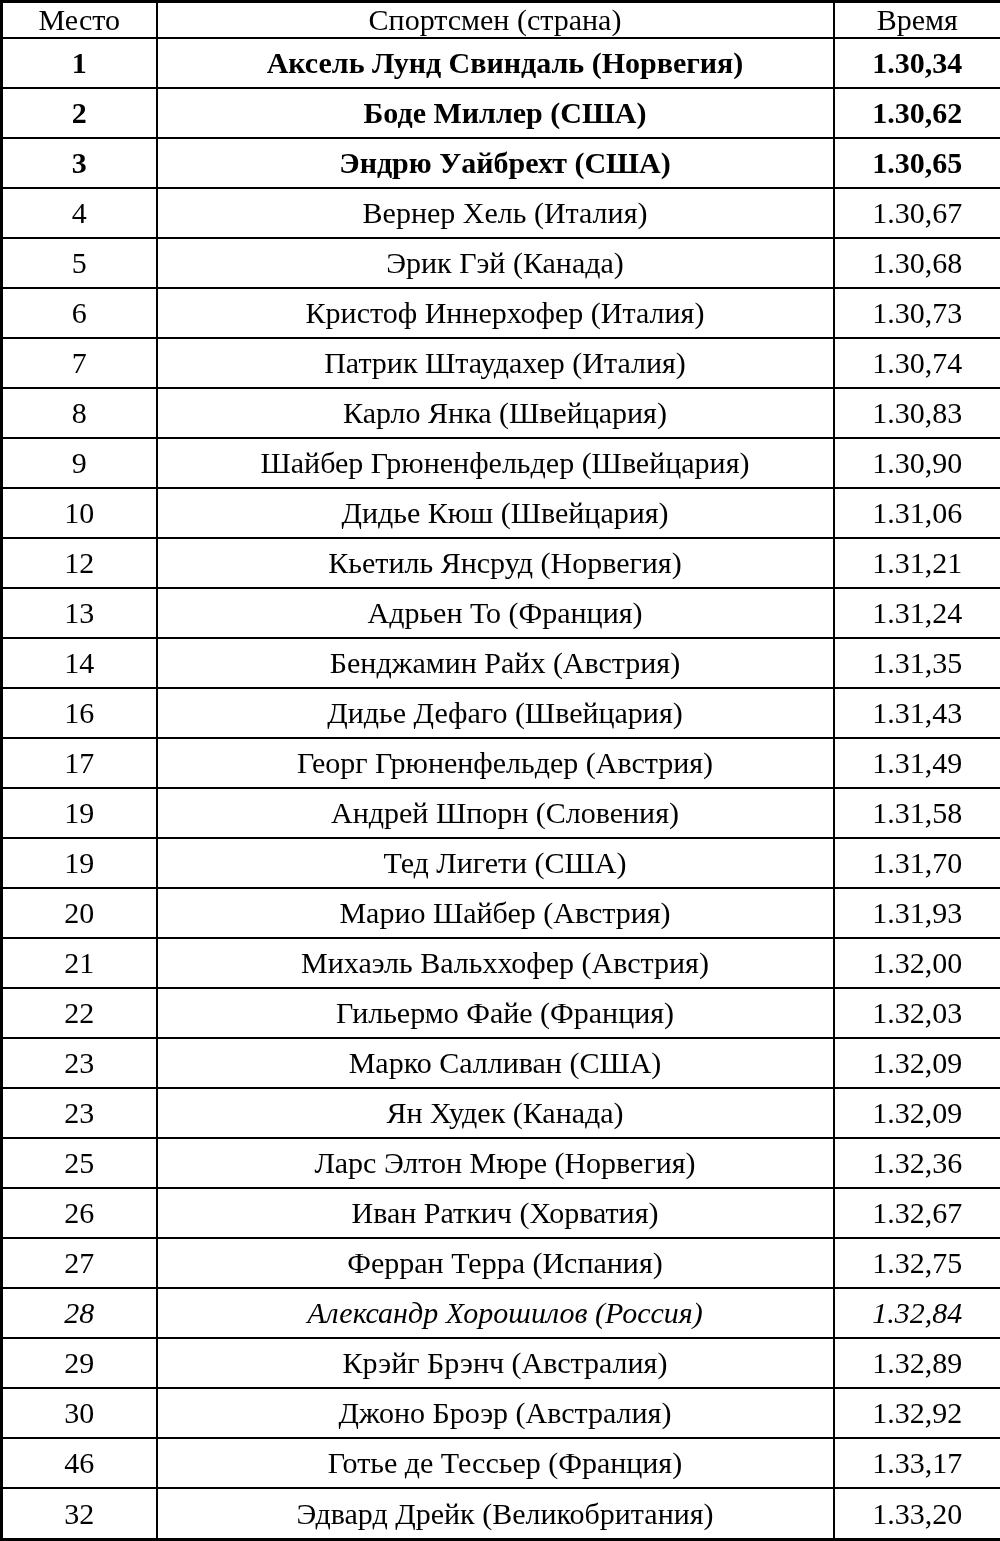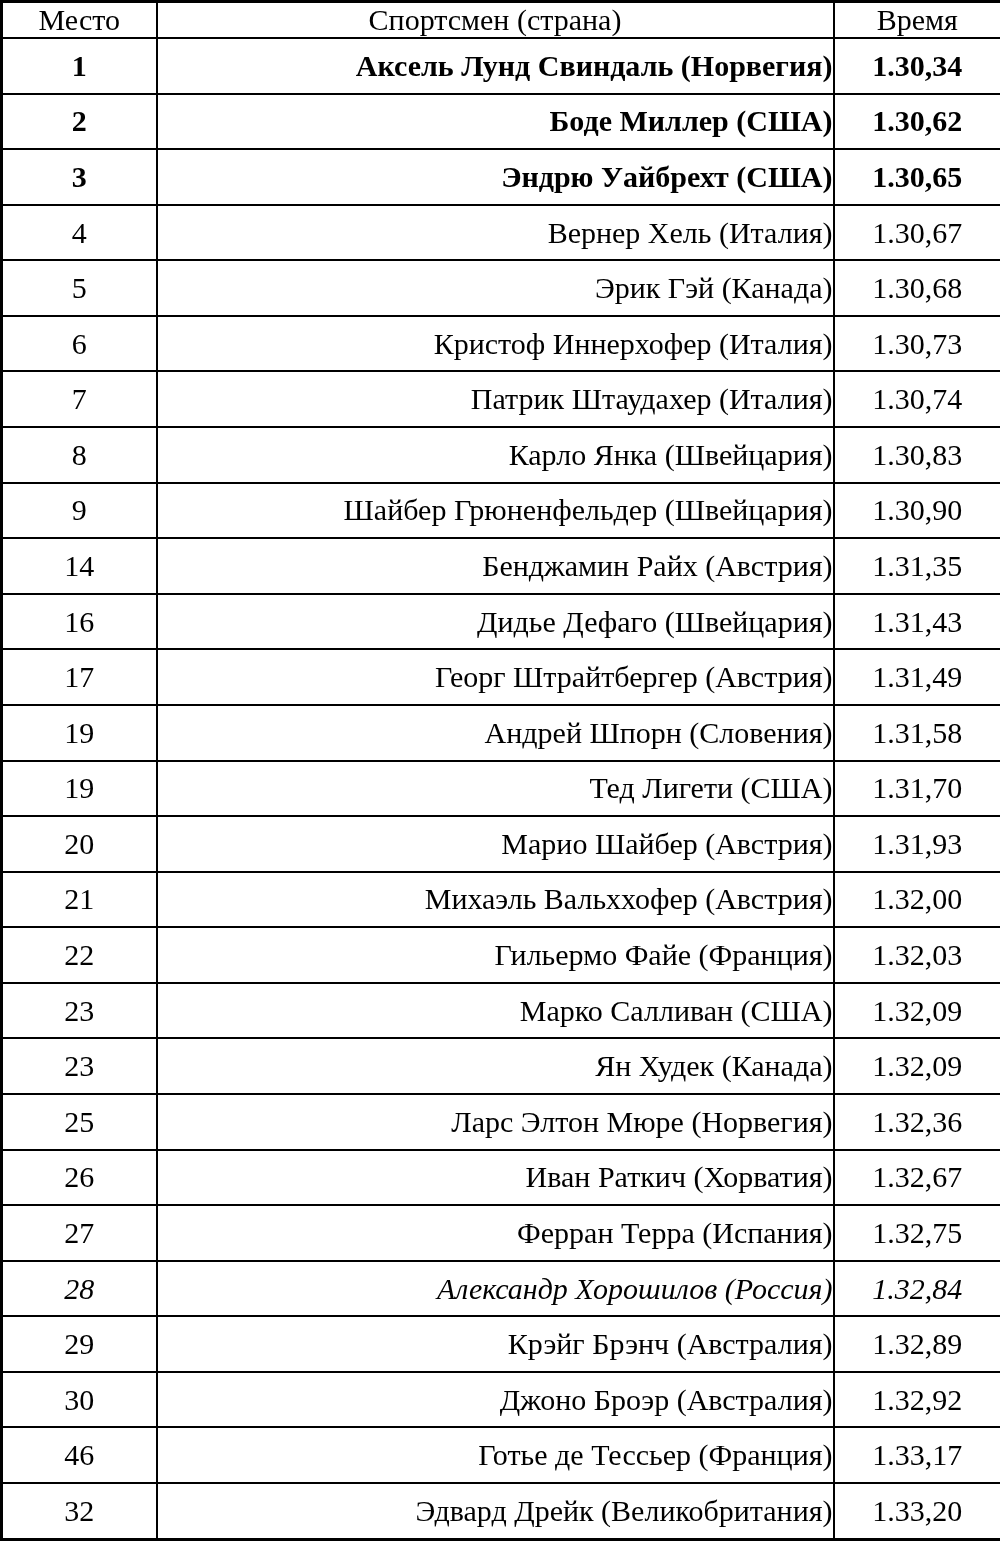--- a/index.html
+++ b/index.html
@@ -27,21 +27,21 @@
   }
   .results-table th {
     font-weight: normal;
     text-align: center;
   }
   col.col-place   { width: 155px; }
   col.col-athlete { width: 677px; }
   col.col-time    { width: 168px; }
 
   td.cell-place   { text-align: center; }
-  td.cell-athlete { text-align: right; padding-left: 20px; }
+  td.cell-athlete { text-align: center; padding-left: 20px; }
   td.cell-time    { text-align: center; }
 
   tr.bold td   { font-weight: bold; }
   tr.italic td { font-style: italic; }
 </style>
 </head>
 <body>
 
 <table class="results-table">
   <colgroup>
@@ -96,32 +96,47 @@
         <td class="cell-place">8</td>
         <td class="cell-athlete">Карло Янка (Швейцария)</td>
         <td class="cell-time">1.30,83</td>
       </tr>
       <tr>
         <td class="cell-place">9</td>
         <td class="cell-athlete">Шайбер Грюненфельдер (Швейцария)</td>
         <td class="cell-time">1.30,90</td>
       </tr>
       <tr>
+        <td class="cell-place">10</td>
+        <td class="cell-athlete">Дидье Кюш (Швейцария)</td>
+        <td class="cell-time">1.31,06</td>
+      </tr>
+      <tr>
+        <td class="cell-place">12</td>
+        <td class="cell-athlete">Кьетиль Янсруд (Норвегия)</td>
+        <td class="cell-time">1.31,21</td>
+      </tr>
+      <tr>
+        <td class="cell-place">13</td>
+        <td class="cell-athlete">Адрьен То (Франция)</td>
+        <td class="cell-time">1.31,24</td>
+      </tr>
+      <tr>
         <td class="cell-place">14</td>
         <td class="cell-athlete">Бенджамин Райх (Австрия)</td>
         <td class="cell-time">1.31,35</td>
       </tr>
       <tr>
         <td class="cell-place">16</td>
         <td class="cell-athlete">Дидье Дефаго (Швейцария)</td>
         <td class="cell-time">1.31,43</td>
       </tr>
       <tr>
         <td class="cell-place">17</td>
-        <td class="cell-athlete">Георг Штрайтбергер (Австрия)</td>
+        <td class="cell-athlete">Георг Грюненфельдер (Австрия)</td>
         <td class="cell-time">1.31,49</td>
       </tr>
       <tr>
         <td class="cell-place">19</td>
         <td class="cell-athlete">Андрей Шпорн (Словения)</td>
         <td class="cell-time">1.31,58</td>
       </tr>
       <tr>
         <td class="cell-place">19</td>
         <td class="cell-athlete">Тед Лигети (США)</td>

